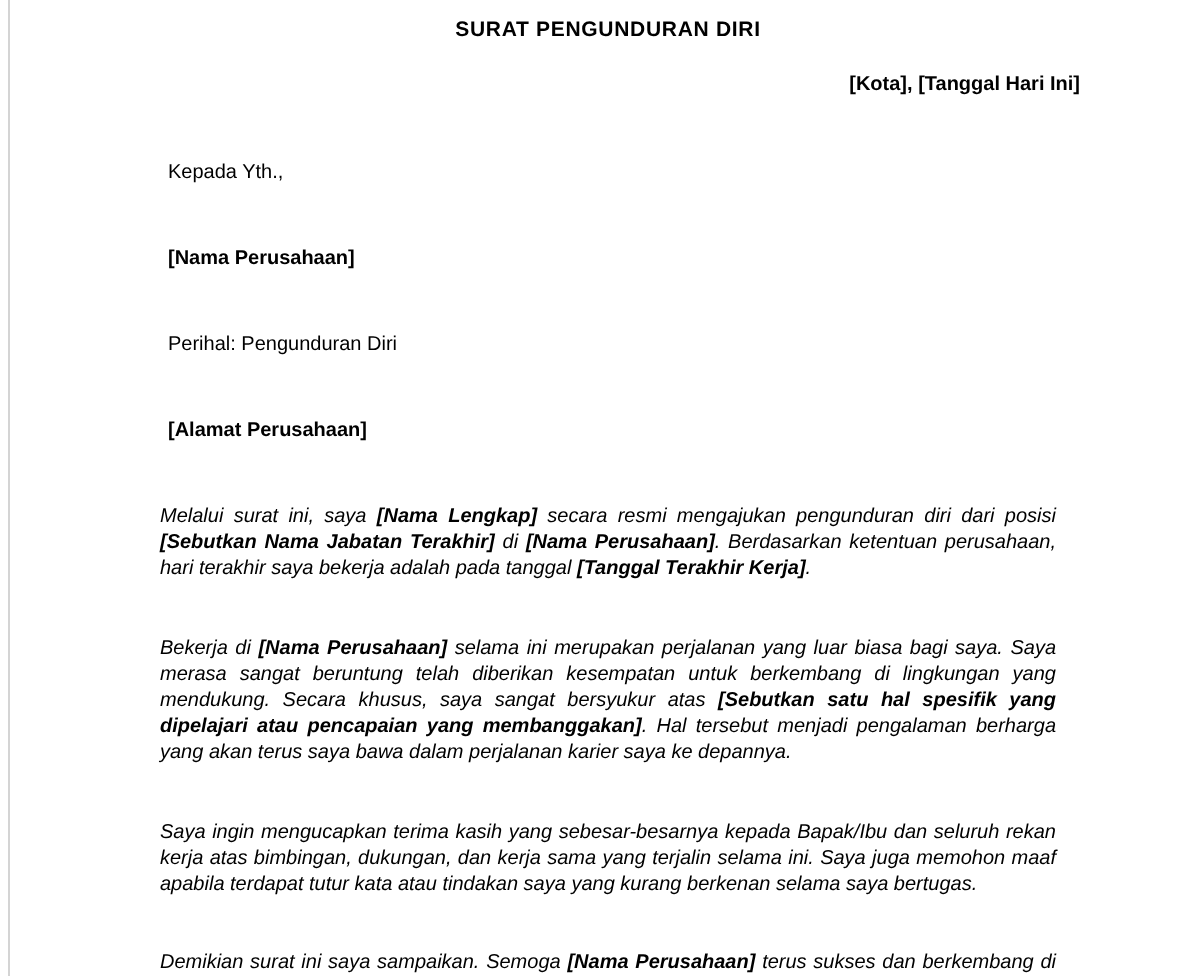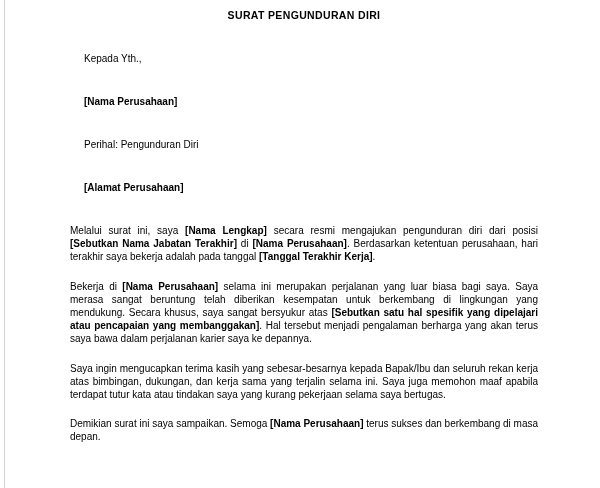--- a/index.html
+++ b/index.html
@@ -76,51 +76,53 @@
     line-height: 13px;
     margin: 16px;
     padding-top: 14px;
   }
   .addr-line.bold { font-weight: bold; }
 
   .para {
     font-size: 10px;
     line-height: 13.2px;
     text-align: justify;
-    margin: 2px;
+    margin: 12px;
     padding-top: 14px;
+    font-style: italic;
   }
   .para b { font-weight: bold; }
 </style>
 </head>
 <body>
 
 <div id="page">
 
   <div class="left-rule-outer"></div>
   <div class="left-rule"></div>
 
   <div class="doc">
 
     <div class="doc-title">SURAT PENGUNDURAN DIRI</div>
 
+    <div class="date-line">[Kota], [Tanggal Hari Ini]</div>
 
     <div class="addr-line">Kepada Yth.,</div>
 
 
     <div class="addr-line bold">[Nama Perusahaan]</div>
 
     <div class="addr-line">Perihal: Pengunduran Diri</div>
 
     <div class="addr-line bold">[Alamat Perusahaan]</div>
 
 
     <p class="para"><span>Melalui surat ini, saya </span><b>[Nama Lengkap]</b><span> secara resmi mengajukan pengunduran diri dari posisi </span><b>[Sebutkan Nama Jabatan Terakhir]</b><span> di </span><b>[Nama Perusahaan]</b><span>. Berdasarkan ketentuan perusahaan, hari terakhir saya bekerja adalah pada tanggal </span><b>[Tanggal Terakhir Kerja]</b><span>.</span></p>
 
     <p class="para"><span>Bekerja di </span><b>[Nama Perusahaan]</b><span> selama ini merupakan perjalanan yang luar biasa bagi saya. Saya merasa sangat beruntung telah diberikan kesempatan untuk berkembang di lingkungan yang mendukung. Secara khusus, saya sangat bersyukur atas </span><b>[Sebutkan satu hal spesifik yang dipelajari atau pencapaian yang membanggakan]</b><span>. Hal tersebut menjadi pengalaman berharga yang akan terus saya bawa dalam perjalanan karier saya ke depannya.</span></p>
 
-    <p class="para"><span>Saya ingin mengucapkan terima kasih yang sebesar-besarnya kepada Bapak/Ibu dan seluruh rekan kerja atas bimbingan, dukungan, dan kerja sama yang terjalin selama ini. Saya juga memohon maaf apabila terdapat tutur kata atau tindakan saya yang kurang pekerjaan selama saya bertugas.</span></p>
+    <p class="para"><span>Saya ingin mengucapkan terima kasih yang sebesar-besarnya kepada Bapak/Ibu dan seluruh rekan kerja atas bimbingan, dukungan, dan kerja sama yang terjalin selama ini. Saya juga memohon maaf apabila terdapat tutur kata atau tindakan saya yang kurang berkenan selama saya bertugas.</span></p>
 
 
     <p class="para"><span>Demikian surat ini saya sampaikan. Semoga </span><b>[Nama Perusahaan]</b><span> terus sukses dan berkembang di masa depan.</span></p>
 
   </div>
 </div>
 
 </body></html>

